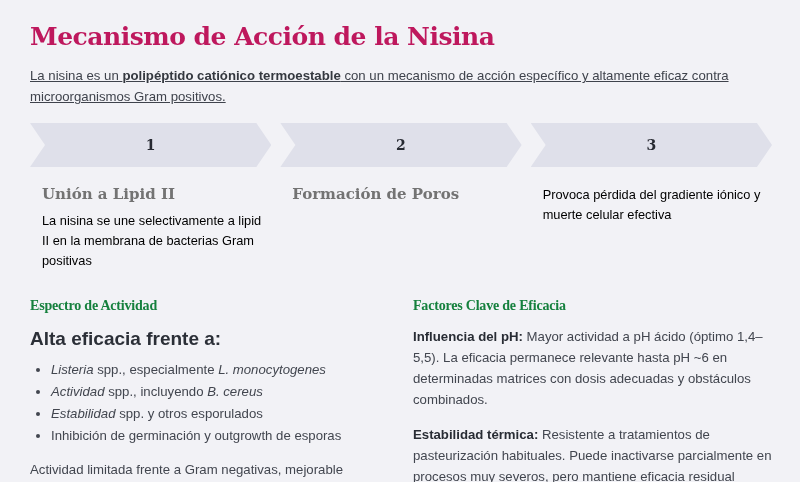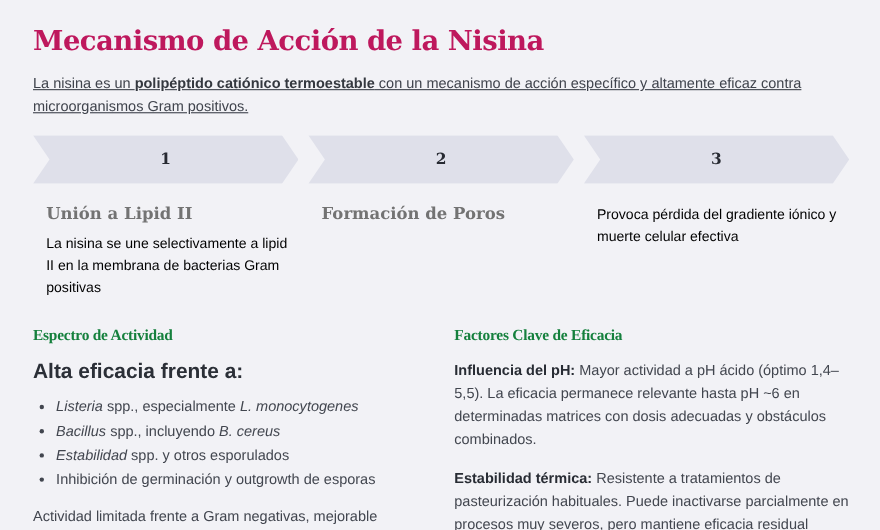--- a/index.html
+++ b/index.html
@@ -151,21 +151,21 @@
     </div>
   </div>
 
   <div class="columns">
 
     <div class="col">
       <h2>Espectro de Actividad</h2>
       <p class="subhead">Alta eficacia frente a:</p>
       <ul class="bullets">
         <li><i>Listeria</i><span> spp., especialmente </span><i>L. monocytogenes</i></li>
-        <li><i>Bacillus</i><span> spp., incluyendo </span><i>B. cereus</i></li>
+        <li><i>Actividad</i><span> spp., incluyendo </span><i>B. cereus</i></li>
         <li><i>Estabilidad</i><span> spp. y otros esporulados</span></li>
         <li><span>Inhibición de germinación y outgrowth de esporas</span></li>
       </ul>
       <p class="note"><span>Actividad limitada frente a Gram negativas, mejorable mediante combinación con pH bajo, </span><b>ACETIPRO™</b><span> o </span></p>
     </div>
 
     <div class="col factors">
       <h2>Factores Clave de Eficacia</h2>
       <p class="p1"><b>Influencia del pH:</b><span> Mayor actividad a pH ácido (óptimo 1,4–5,5). La eficacia permanece relevante hasta pH ~6 en determinadas matrices con dosis adecuadas y obstáculos combinados.</span></p>
       <p class="p2"><b>Estabilidad térmica:</b><span> Resistente a tratamientos de pasteurización habituales. Puede inactivarse parcialmente en procesos muy severos, pero mantiene eficacia residual suficiente si se dimensiona correctamente.</span></p>

